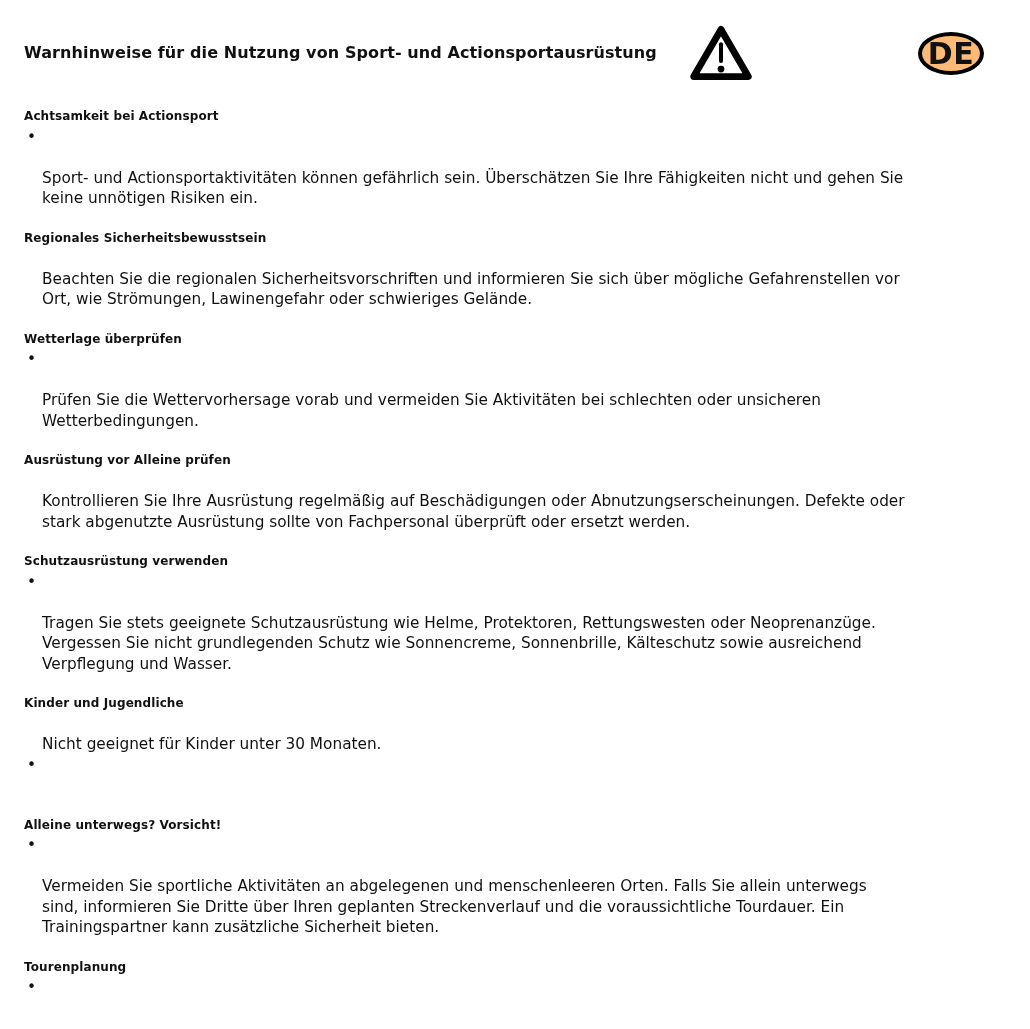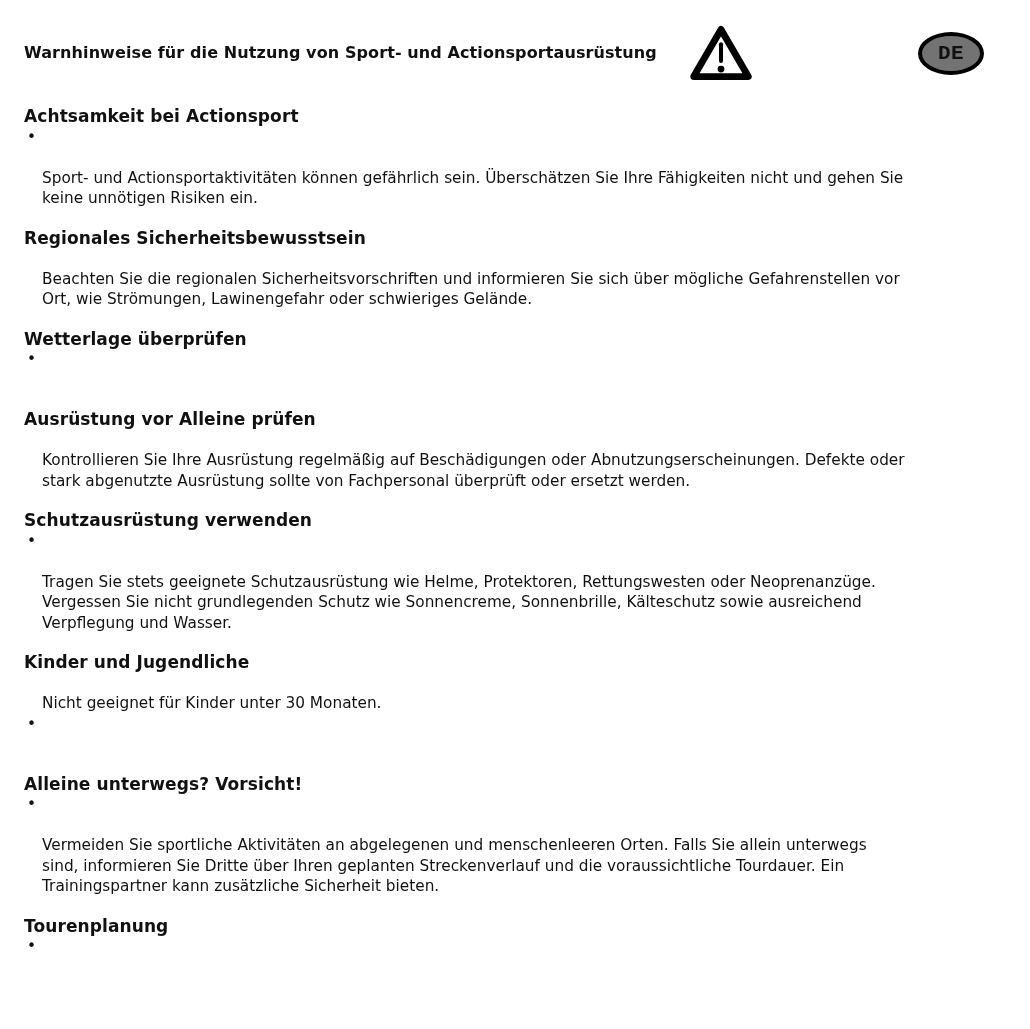--- a/index.html
+++ b/index.html
@@ -19,30 +19,29 @@
     position: absolute; left: 24px; top: 43px;
     font-size: 16px; font-weight: bold; line-height: 20px;
     letter-spacing: 0.1px; white-space: nowrap;
   }
   .warn-triangle { position: absolute; left: 690px; top: 20px; width: 62px; height: 66px; }
   .lang-badge {
     position: absolute; left: 918px; top: 32px;
     width: 66px; height: 43px;
     border: 4px solid #000; border-radius: 50%;
     display: flex; align-items: center; justify-content: center;
-    font-size: 21px; font-weight: bold; letter-spacing: 0.5px;
-    background: #737373;
-    font-family: Liberation Mono, monospace;
+    font-size: 30px; font-weight: bold; letter-spacing: 0.5px;
+    background: #fdba74;
   }
 
   
   .sections { padding: 0 24px; width: 1030px; }
   .section { margin-bottom: 19px; font-size: 15.3px; line-height: 20.5px; }
   .section-heading {
-    margin: 0; font-size: 17px; font-weight: bold; line-height: 20.5px;
+    margin: 0; font-size: 12px; font-weight: bold; line-height: 20.5px;
     letter-spacing: 0.1px;
   }
   .item { position: relative; padding-left: 18px; white-space: pre-line; }
   .bullet-dot { position: absolute; left: 3px; top: 0; white-space: normal; }
 </style>
 </head>
 <body>
 
 <div class="page">
 
@@ -76,20 +75,22 @@
       <div class="item plain">
         <span>Beachten Sie die regionalen Sicherheitsvorschriften und informieren Sie sich über mögliche Gefahrenstellen vor
 Ort, wie Strömungen, Lawinengefahr oder schwieriges Gelände.</span>
       </div>
     </div>
 
     <div class="section">
       <h2 class="section-heading">Wetterlage überprüfen</h2>
       <div class="item bullet">
         <span class="bullet-dot">•</span>
+        <span>Prüfen Sie die Wettervorhersage vorab und vermeiden Sie Aktivitäten bei schlechten oder unsicheren
+Wetterbedingungen.</span>
       </div>
     </div>
 
     <div class="section">
       <h2 class="section-heading">Ausrüstung vor Alleine prüfen</h2>
       <div class="item plain">
         <span>Kontrollieren Sie Ihre Ausrüstung regelmäßig auf Beschädigungen oder Abnutzungserscheinungen. Defekte oder
 stark abgenutzte Ausrüstung sollte von Fachpersonal überprüft oder ersetzt werden.</span>
       </div>
     </div>

